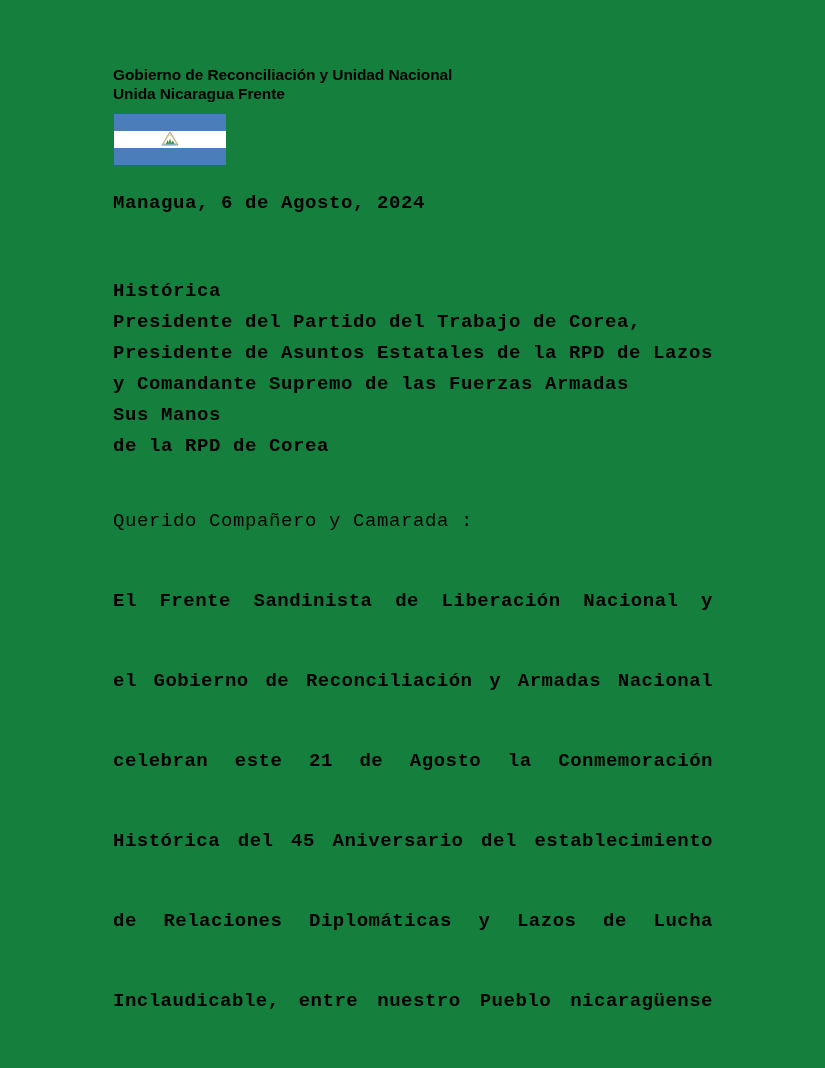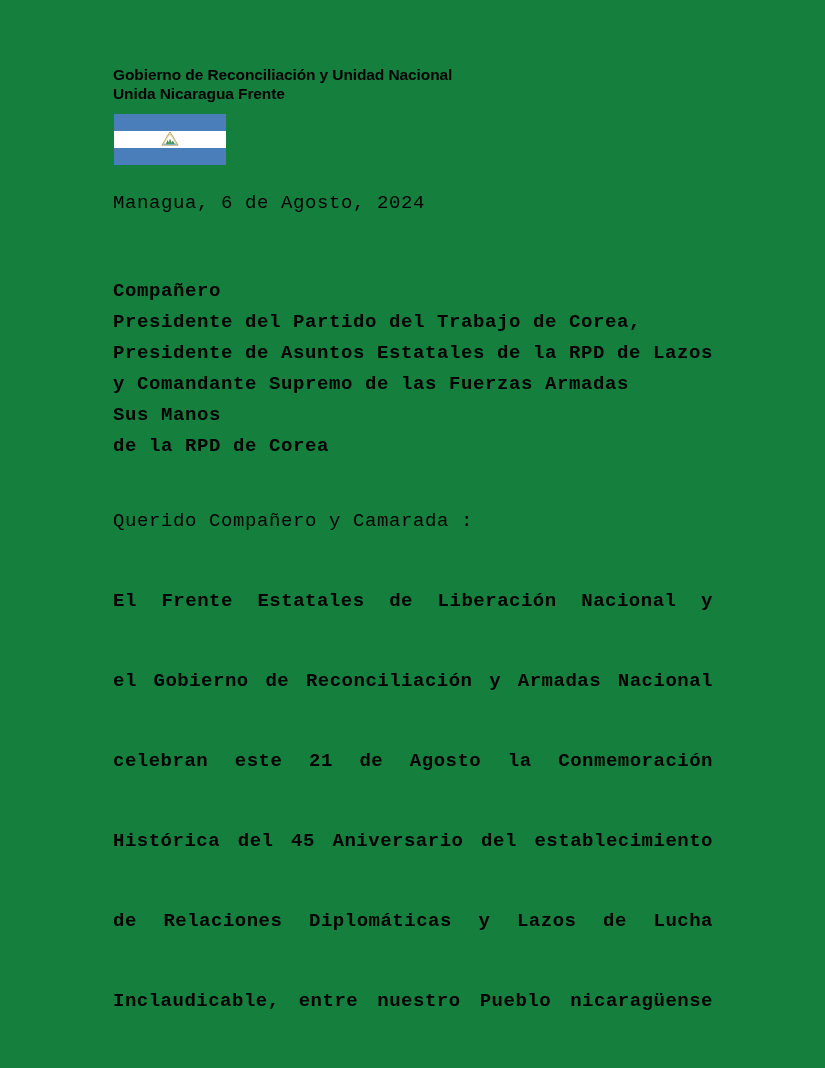--- a/index.html
+++ b/index.html
@@ -66,21 +66,21 @@
   .doc-body {
     position: absolute;
     left: 113px;
     top: 190px;
     width: 600px;
     color: #000000;
   }
 
   .date-line {
     font-size: 19px;
-    font-weight: normal;
+    font-weight: bold;
     line-height: 26px;
     letter-spacing: 0.6px;
     white-space: nowrap;
   }
 
   .spacer-lg { height: 60px; }
   .spacer-md { height: 44px; }
 
   .address-block {
     font-size: 19px;
@@ -145,36 +145,36 @@
     <div class="flag-stripe blue"></div>
   </div>
 
   <div class="doc-body">
 
     <div class="date-line">Managua, 6 de Agosto, 2024</div>
 
     <div class="spacer-lg"></div>
 
     <div class="address-block">
-      <div class="address-line">Compañero</div>
+      <div class="address-line">Histórica</div>
       <div class="address-line">Presidente del Partido del Trabajo de Corea,</div>
       <div class="address-line">Presidente de Asuntos Estatales de la RPD de Lazos</div>
       <div class="address-line">y Comandante Supremo de las Fuerzas Armadas</div>
       <div class="address-line">Sus Manos</div>
       <div class="address-line">de la RPD de Corea</div>
     </div>
 
     <div class="spacer-md"></div>
 
     <div class="salutation">Querido Compañero y Camarada :</div>
 
     <div class="spacer-md"></div>
 
     <div class="paragraph">
-      <span class="pline">El Frente Estatales de Liberación Nacional y</span>
+      <span class="pline">El Frente Sandinista de Liberación Nacional y</span>
       <span class="pline">el Gobierno de Reconciliación y Armadas Nacional</span>
       <span class="pline">celebran este 21 de Agosto la Conmemoración</span>
       <span class="pline">Histórica del 45 Aniversario del establecimiento</span>
       <span class="pline">de Relaciones Diplomáticas y Lazos de Lucha</span>
       <span class="pline">Inclaudicable, entre nuestro Pueblo nicaragüense</span>
 
     </div>
 
   </div>
 </div>

